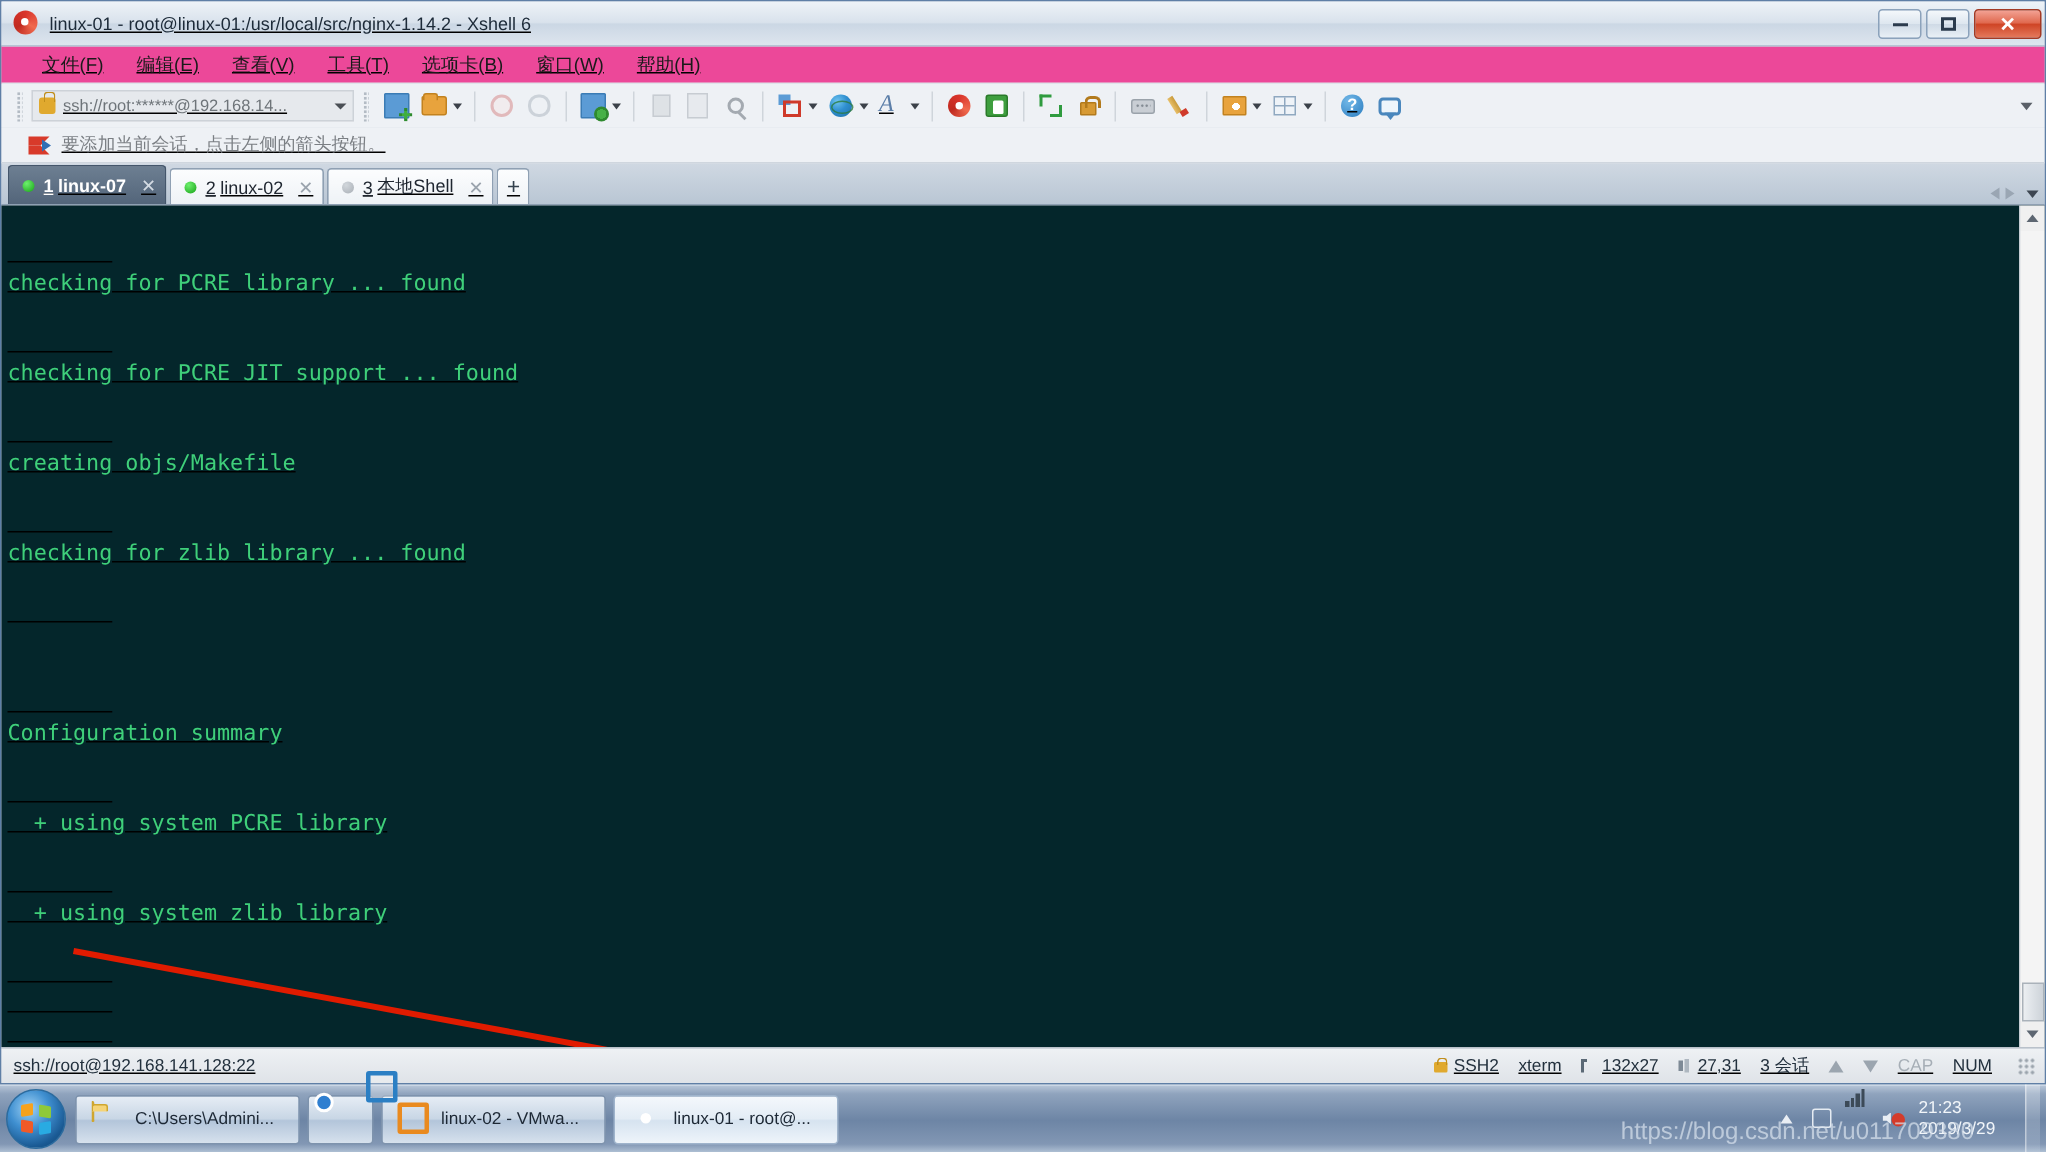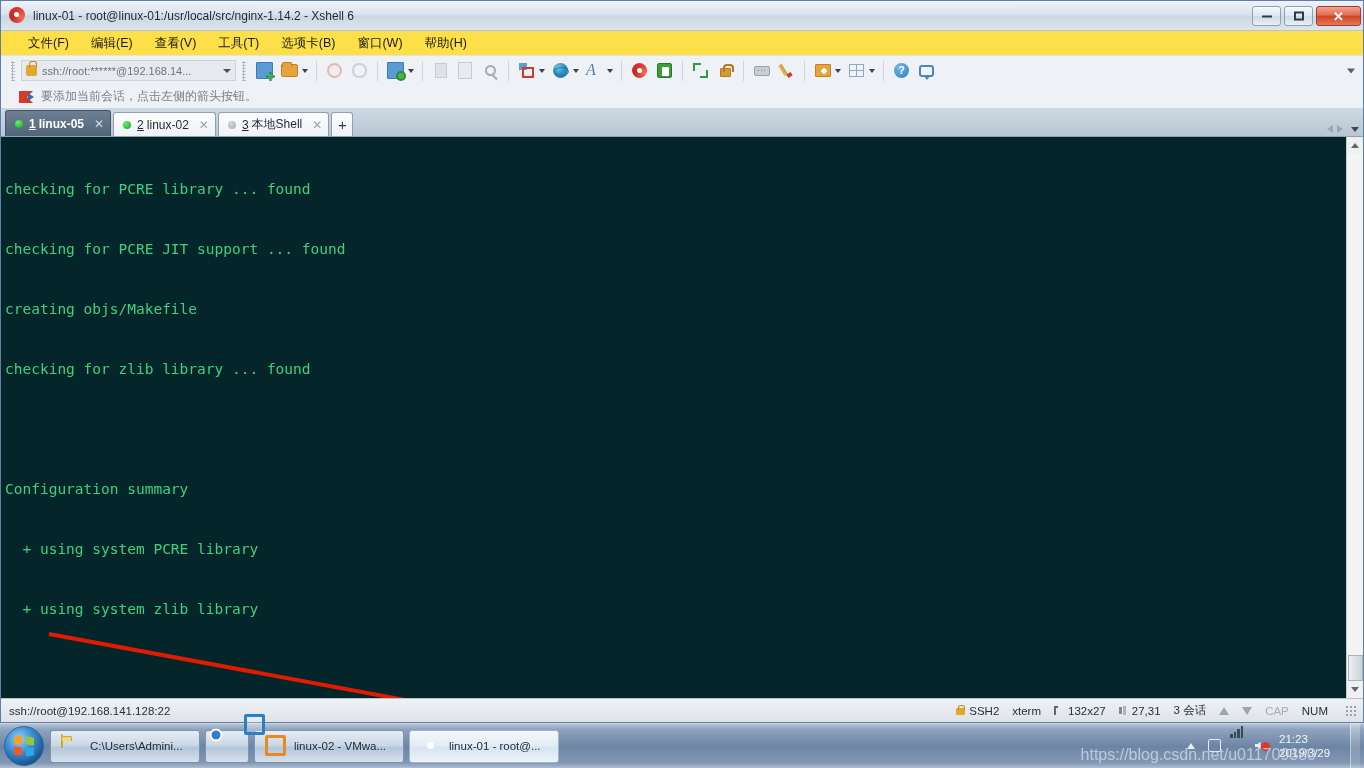--- a/index.html
+++ b/index.html
@@ -15,21 +15,21 @@
     background: linear-gradient(180deg,#8ea9c4 0%,#7e9ab8 100%);
   }
 
   
   .window {
     position: absolute;
     left: 0; top: 0;
     width: 1364px; height: 723px;
     background: #d7dde5;
     border: 1px solid #5f7fa6;
-    display: flex; flex-direction: column;
+    display: flex; flex-direction: column; text-decoration: underline;
   }
 
   
   .titlebar {
     height: 30px;
     background: linear-gradient(180deg,#eef3f8 0%,#d9e2ec 48%,#cbd7e4 52%,#dde5ee 100%);
     display: flex; align-items: center;
     padding: 0 2px 0 8px;
     border-bottom: 1px solid #b6c4d4;
     position: relative;
@@ -54,21 +54,21 @@
     background: linear-gradient(180deg,#f3a294 0%,#e06a50 45%,#cf4526 52%,#e4795c 100%);
   }
   .wbtn .g { position: absolute; left: 50%; top: 50%; transform: translate(-50%,-50%); }
   .min-g { width: 10px; height: 3px; border-bottom: 2px solid #2b3b4d; }
   .max-g { width: 10px; height: 9px; border: 2px solid #2b3b4d; }
   .close-g { color: #fff; font-size: 13px; font-weight: bold; line-height: 1; font-family: "Liberation Sans", sans-serif; }
 
   
   .menubar {
     height: 25px;
-    background: #fde047;
+    background: #ec4899;
     display: flex; align-items: center;
     padding-left: 16px;
     border-bottom: 1px solid #dfe4ea;
   }
   .menu-item {
     font-size: 12.5px; color: #1a1a1a;
     padding: 3px 11px;
     white-space: nowrap;
   }
 
@@ -637,21 +637,21 @@
 
     <div class="hintbar">
       <span class="hint-flag"></span>
       <span class="hint-text">要添加当前会话，点击左侧的箭头按钮。</span>
     </div>
 
     <div class="tabbar">
       <div class="tab active">
         <span class="tab-dot"></span>
         <span class="tab-num">1</span>
-        <span class="tab-label">linux-05</span>
+        <span class="tab-label">linux-07</span>
         <span class="tab-x">✕</span>
       </div>
       <div class="tab">
         <span class="tab-dot"></span>
         <span class="tab-num">2</span>
         <span class="tab-label">linux-02</span>
         <span class="tab-x">✕</span>
       </div>
       <div class="tab">
         <span class="tab-dot off"></span>

